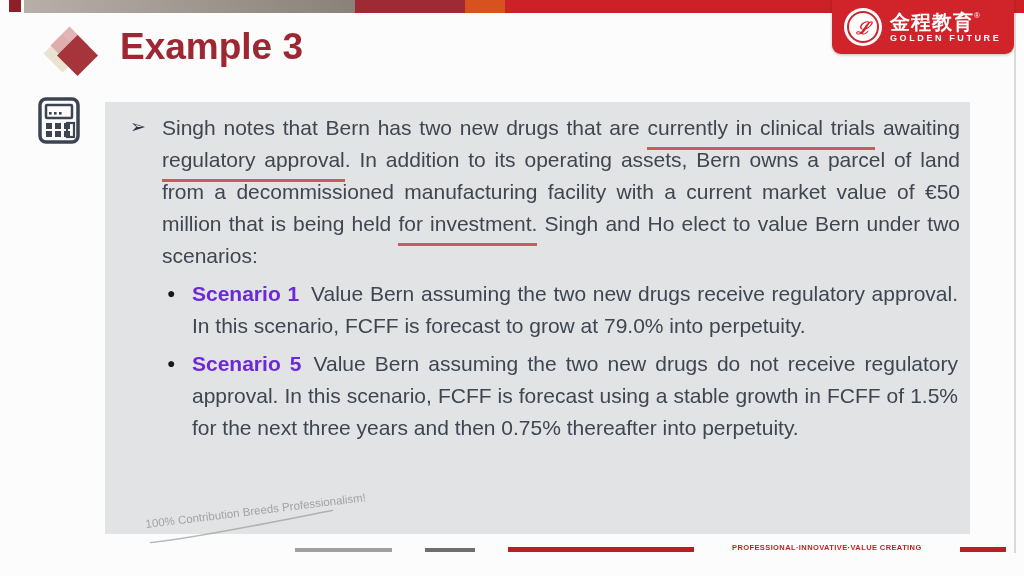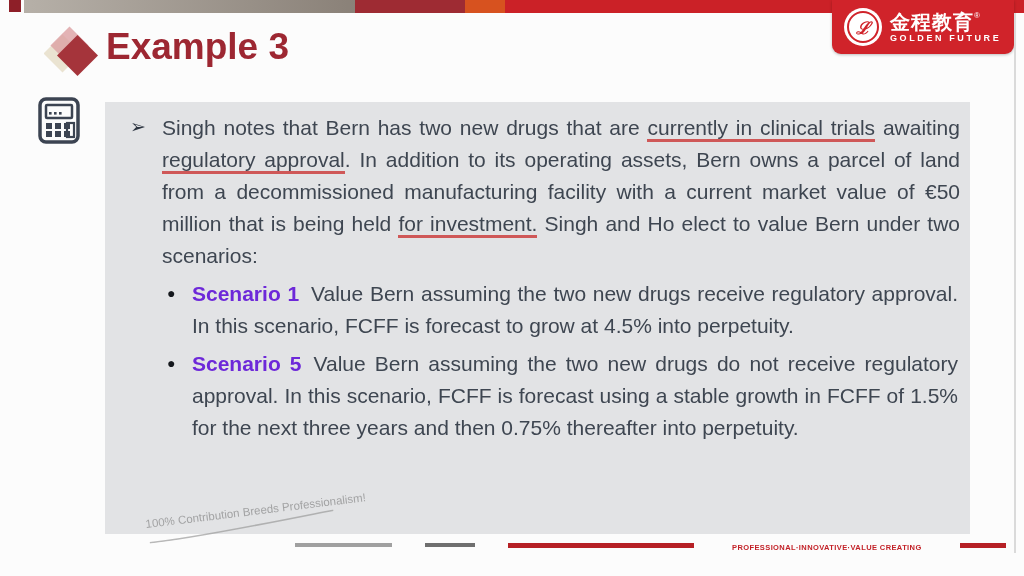--- a/index.html
+++ b/index.html
@@ -26,43 +26,43 @@
         display:flex;align-items:center;justify-content:center;
         font-family:"Liberation Serif",serif;font-style:italic;font-weight:bold;
         font-size:17px;color:#d0232a;}
   .logo-text{margin-left:8px;color:#fff;line-height:1;}
   .logo-cn{font-size:20px;font-weight:bold;letter-spacing:1px;}
   .logo-reg{font-size:8px;vertical-align:top;}
   .logo-en{font-size:9px;font-weight:bold;letter-spacing:2.6px;margin-top:2px;}
 
   
   .diamonds{position:absolute;top:24px;left:44px;width:64px;height:60px;}
-  .title{position:absolute;top:26px;left:106px;font-size:37px;font-weight:bold;
+  .title{position:absolute;top:26px;left:120px;font-size:37px;font-weight:bold;
          color:#9d2732;letter-spacing:0px;}
 
   
   .calc{position:absolute;top:96px;left:36px;width:46px;height:50px;}
 
   
   .panel{position:absolute;top:102px;left:105px;width:865px;height:432px;
          background:#e2e3e5;box-sizing:border-box;padding:10px 10px 0 25px;}
   .main-row{display:flex;}
   .arrow-col{width:32px;flex:0 0 auto;font-size:19px;color:#2c3440;padding-top:3px;}
   .para{flex:1;text-align:justify;font-size:21px;line-height:32px;color:#3e4651;}
-  .redline{border-bottom:3px solid rgba(205,72,72,.9);padding-bottom:0px;}
+  .redline{border-bottom:3px solid rgba(205,72,72,.9);padding-bottom:8px;}
   .scenario{display:flex;margin:6px 2px 0 37px;}
   .dot-col{width:25px;flex:0 0 auto;font-size:14px;color:#15181d;padding-top:7px;}
   .s-text{flex:1;text-align:justify;font-size:21px;line-height:32px;color:#3e4651;}
   .s-label{font-weight:bold;color:#6d28d9;margin-right:12px;}
 
   
   .watermark{position:absolute;top:518px;left:148px;transform:rotate(-7deg);
              transform-origin:left bottom;color:rgba(110,110,110,.55);font-size:11.5px;}
   .wm-swoosh{display:block;margin-top:2px;}
-  .tagline{position:absolute;top:543px;left:295px;display:flex;align-items:flex-start;gap:33px;}
+  .tagline{position:absolute;top:543px;left:295px;display:flex;align-items:flex-end;gap:33px;}
   .tg-gray{width:97px;height:4px;background:#a0a0a0;}
   .tg-dgray{width:50px;height:4px;background:#6f6f6f;}
   .tg-red1{width:186px;height:5px;background:#b62025;}
   .tg-text{font-size:7.5px;font-weight:bold;color:#c22127;letter-spacing:.4px;
            white-space:nowrap;margin:0 5px;}
   .tg-red2{width:46px;height:5px;background:#b62025;}
 
   .right-edge{position:absolute;top:13px;right:8px;width:2px;height:540px;background:#dadada;}
 </style>
 </head>
@@ -116,21 +116,21 @@
 
   <div class="panel">
     <div class="main-row">
       <div class="arrow-col">➢</div>
       <div class="para"><span class="plain">Singh notes that Bern has two new drugs that are </span><span class="redline">currently in clinical trials</span><span class="plain"> awaiting </span><span class="redline">regulatory approval</span><span class="plain">. In addition to its operating assets, Bern owns a parcel of land from a decommissioned manufacturing facility with a current market value of €50 million that is being held </span><span class="redline">for investment.</span><span class="plain"> Singh and Ho elect to value Bern under two scenarios:</span></div>
     </div>
 
     <div class="scenario">
       <div class="dot-col">●</div>
       <div class="s-text">
-        <span class="s-label">Scenario 1</span><span>Value Bern assuming the two new drugs receive regulatory approval. In this scenario, FCFF is forecast to grow at 4.5% into perpetuity.</span>
+        <span class="s-label">Scenario 1</span><span>Value Bern assuming the two new drugs receive regulatory approval. In this scenario, FCFF is forecast to grow at 79.0% into perpetuity.</span>
       </div>
     </div>
 
     <div class="scenario">
       <div class="dot-col">●</div>
       <div class="s-text">
         <span class="s-label">Scenario 5</span><span>Value Bern assuming the two new drugs do not receive regulatory approval. In this scenario, FCFF is forecast using a stable growth in FCFF of 1.5% for the next three years and then 0.75% thereafter into perpetuity.</span>
       </div>
     </div>
   </div>

